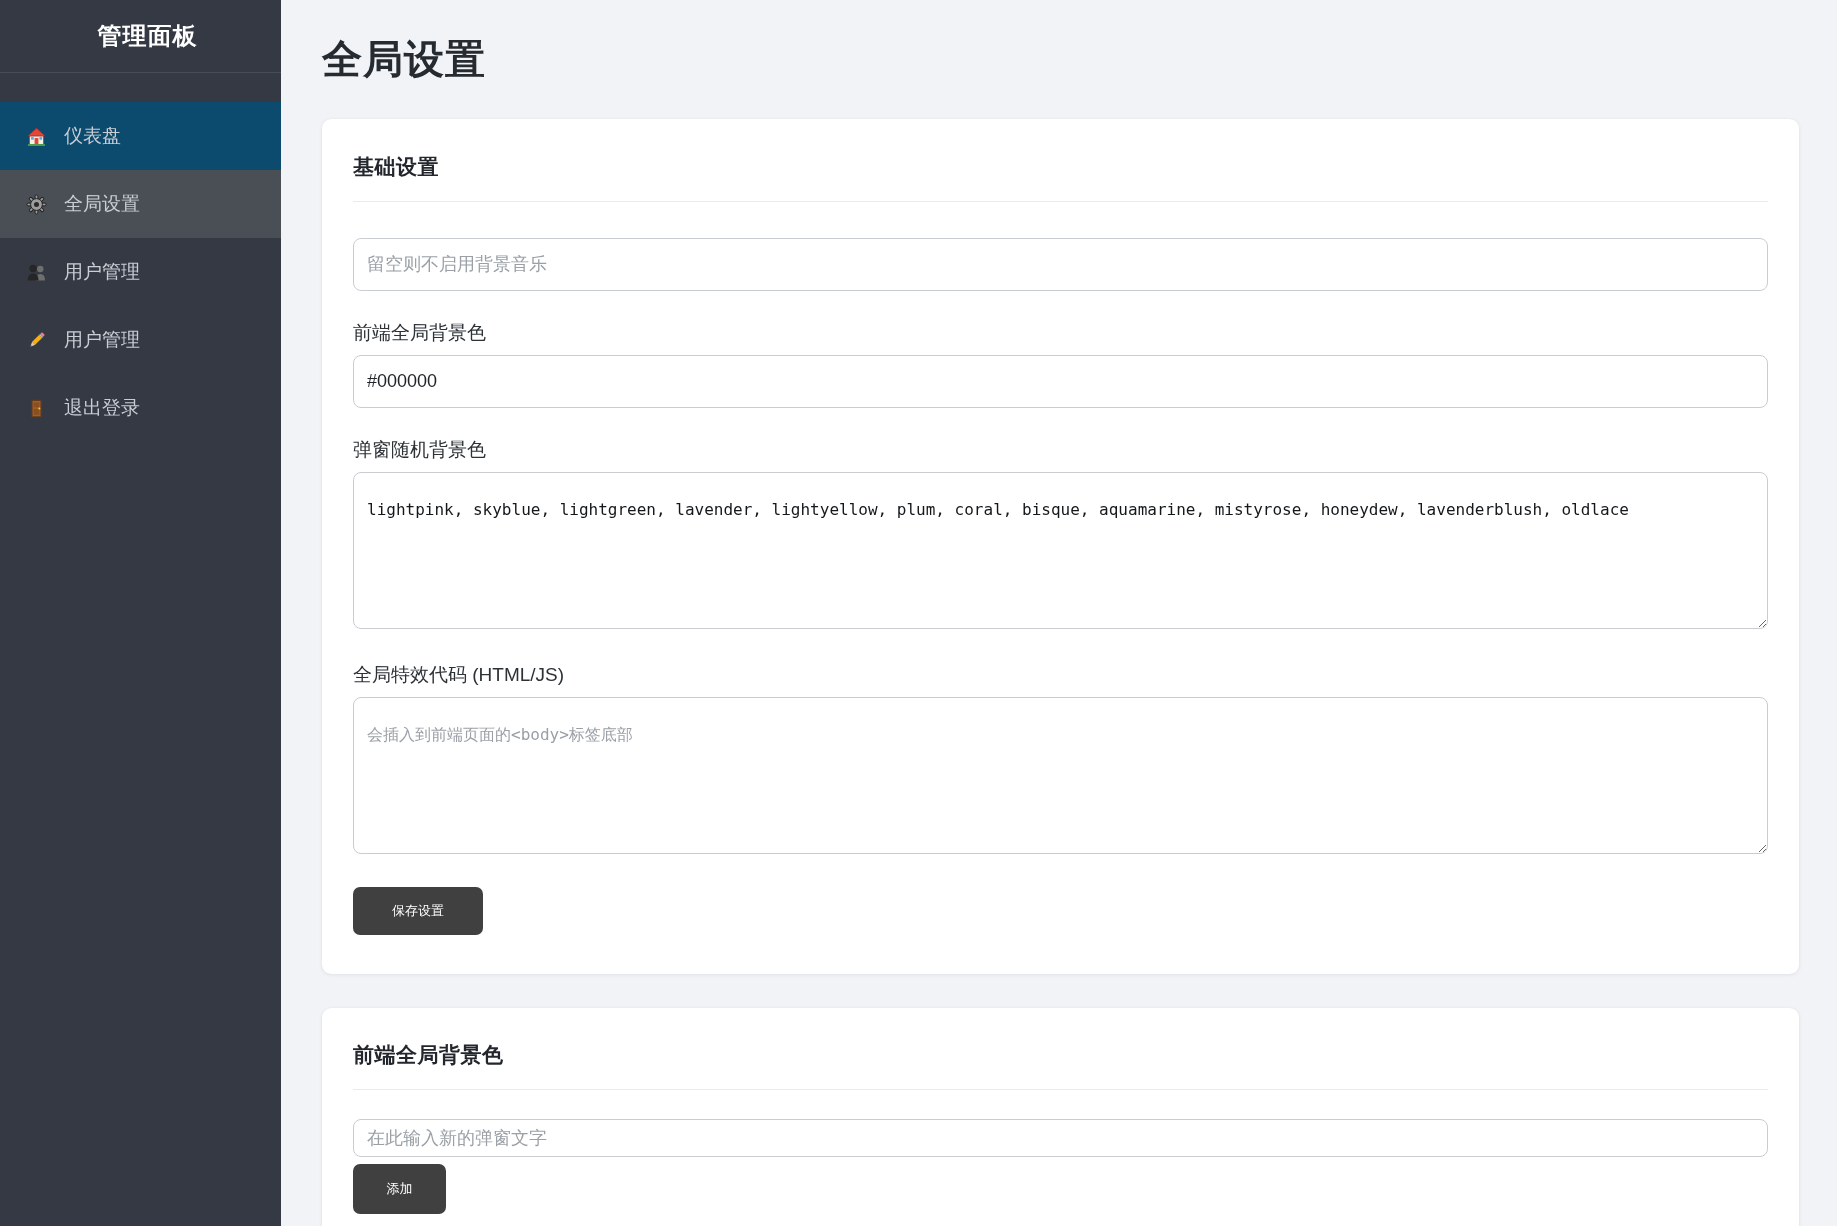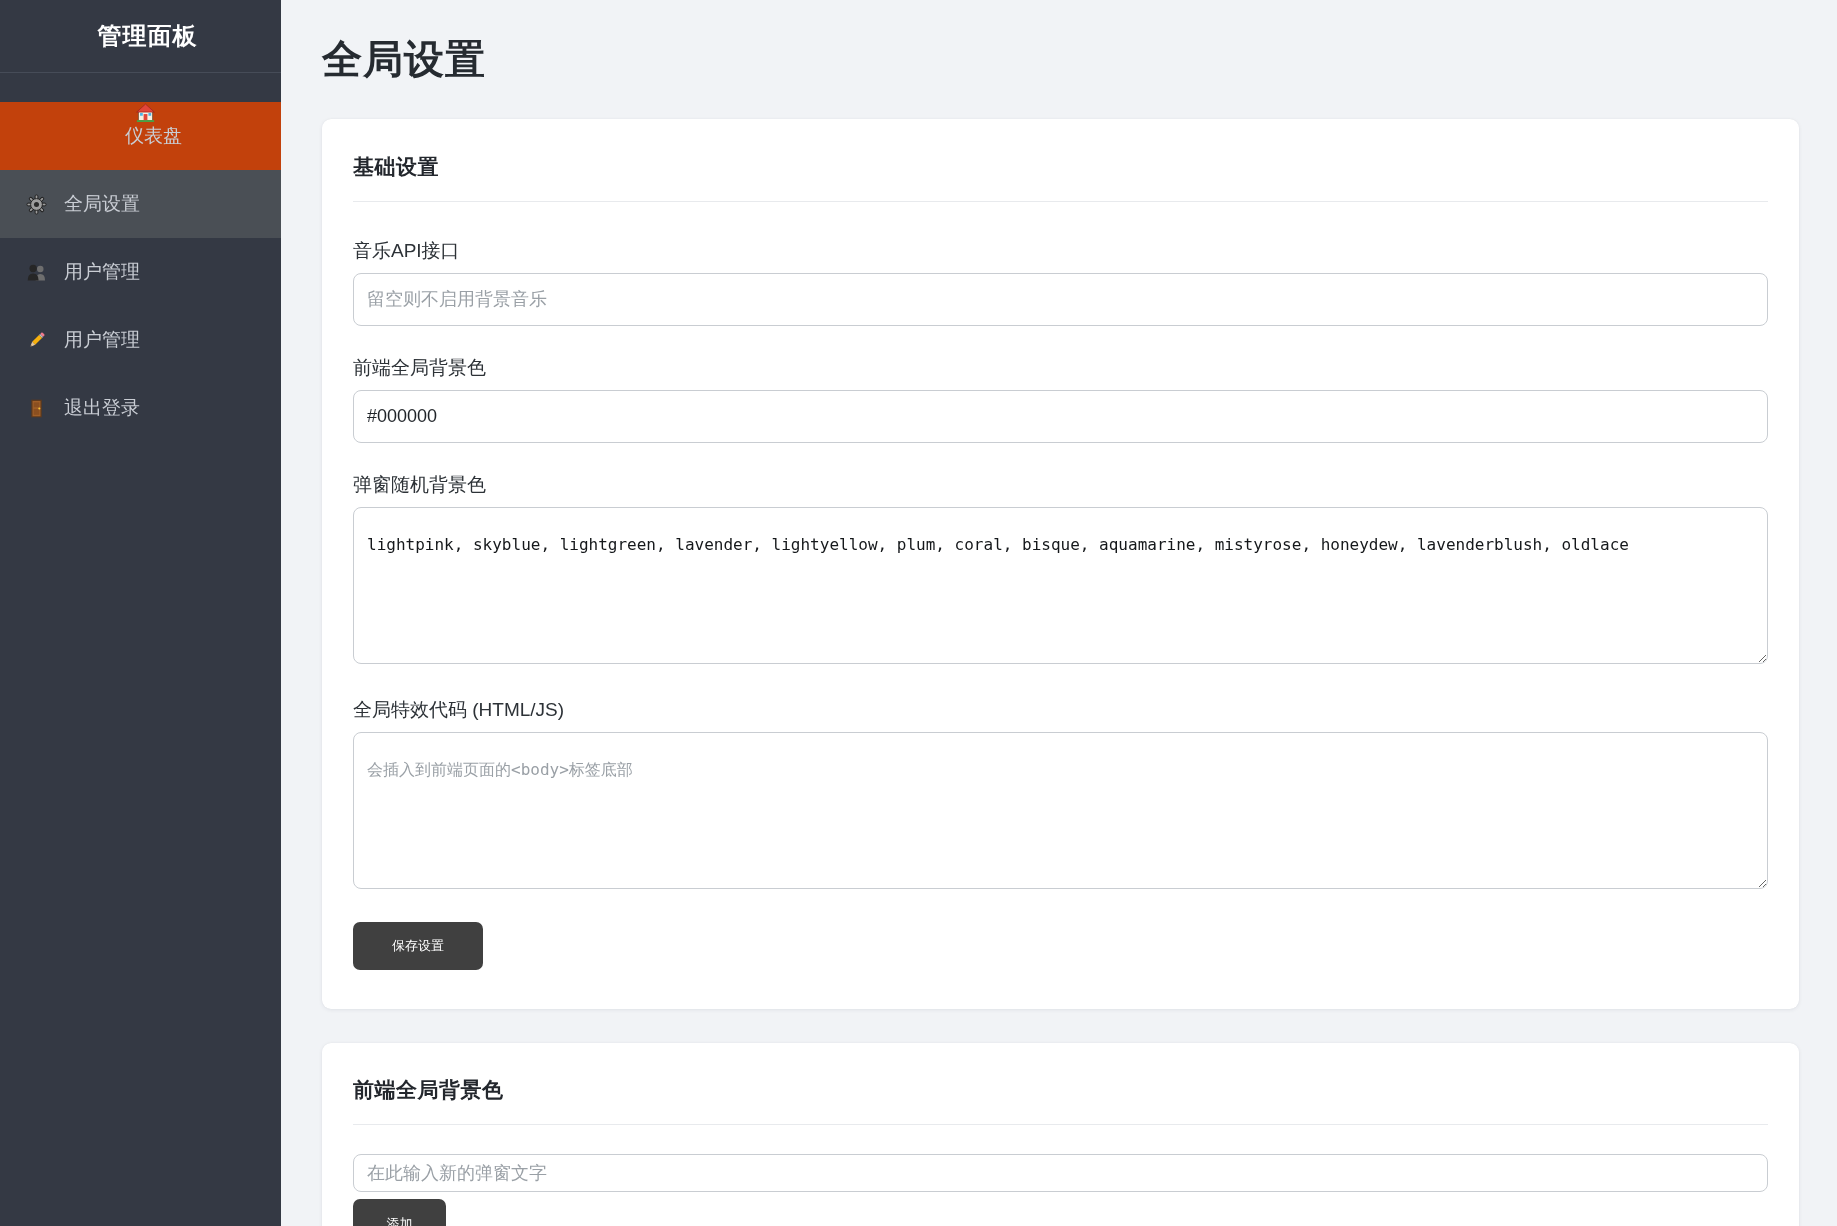--- a/index.html
+++ b/index.html
@@ -44,21 +44,21 @@
   }
   .nav-item .icon {
     width: 21px;
     height: 21px;
     margin-right: 17px;
     display: inline-flex;
     align-items: center;
     justify-content: center;
   }
   .nav-item .icon svg { width: 21px; height: 21px; display: block; }
-  .nav-item.hovered { background: #c2410c; flex-direction: column; }
+  .nav-item.hovered { background: #0c4a6e; }
   .nav-item.active  { background: #4a4f55; }
 
   
   .main {
     flex: 1;
     padding: 32px 38px 0 41px;
     overflow: hidden;
   }
   .page-title {
     font-size: 40px;
@@ -221,21 +221,20 @@
 </aside>
 
 <main class="main">
   <h1 class="page-title">全局设置</h1>
 
   <section class="card">
     <h2>基础设置</h2>
     <hr class="rule">
 
     <div class="form-group">
-      <label>音乐API接口</label>
       <input type="text" class="text-input" placeholder="留空则不启用背景音乐" style="">
     </div>
 
     <div class="form-group">
       <label>前端全局背景色</label>
       <input type="text" class="text-input" value="#000000" style="">
     </div>
 
     <div class="form-group">
       <label>弹窗随机背景色</label>

